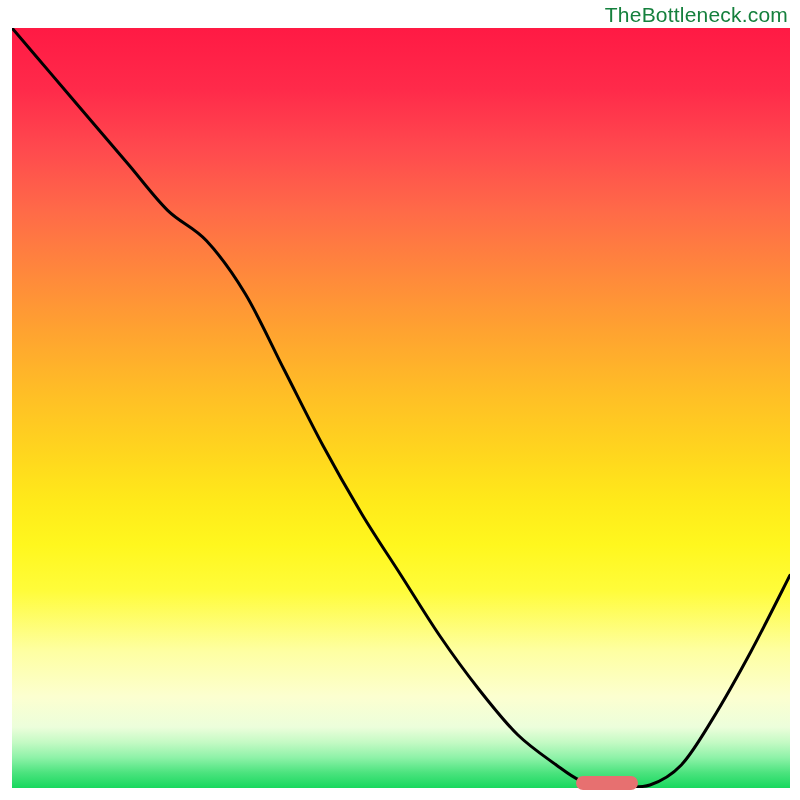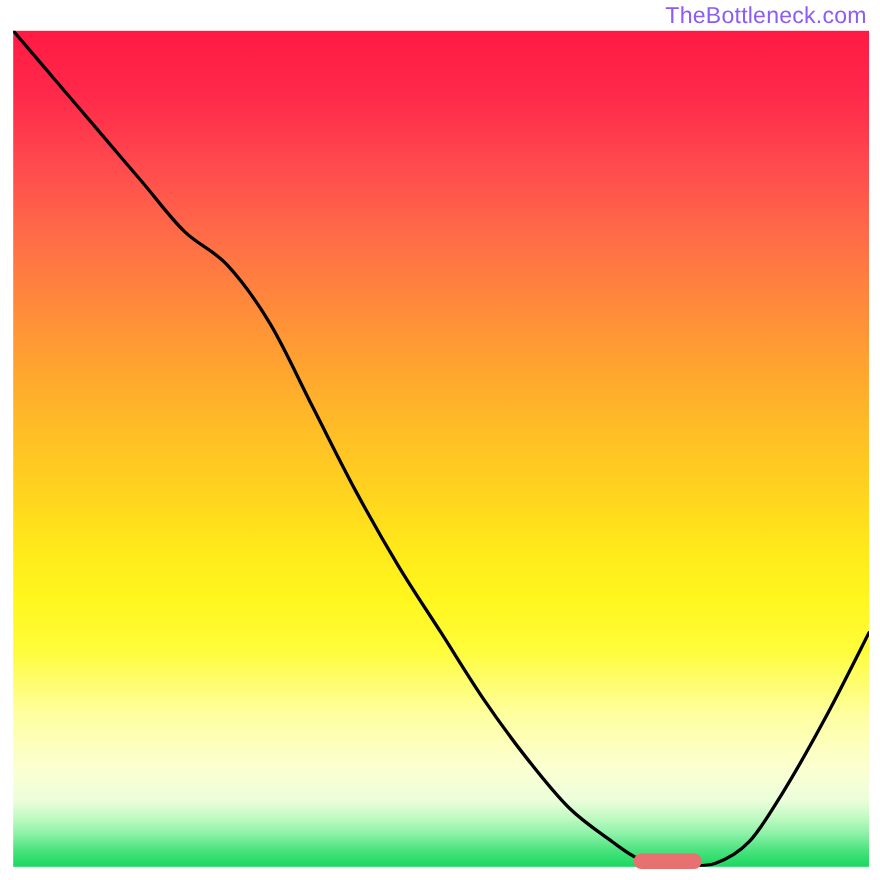--- a/index.html
+++ b/index.html
@@ -42,21 +42,21 @@
       #18d85e 100%
     );
   }
   .watermark {
     position: absolute;
     top: 3px;
     right: 12px;
     font-family: Arial, Helvetica, sans-serif;
     font-size: 21px;
     font-weight: 500;
-    color: #8b5cf6;
+    color: #15803d;
     letter-spacing: 0.2px;
     text-align: right;
   }
   svg.curve {
     position: absolute;
     left: 12px;
     top: 28px;
     width: 778px;
     height: 760px;
   }

